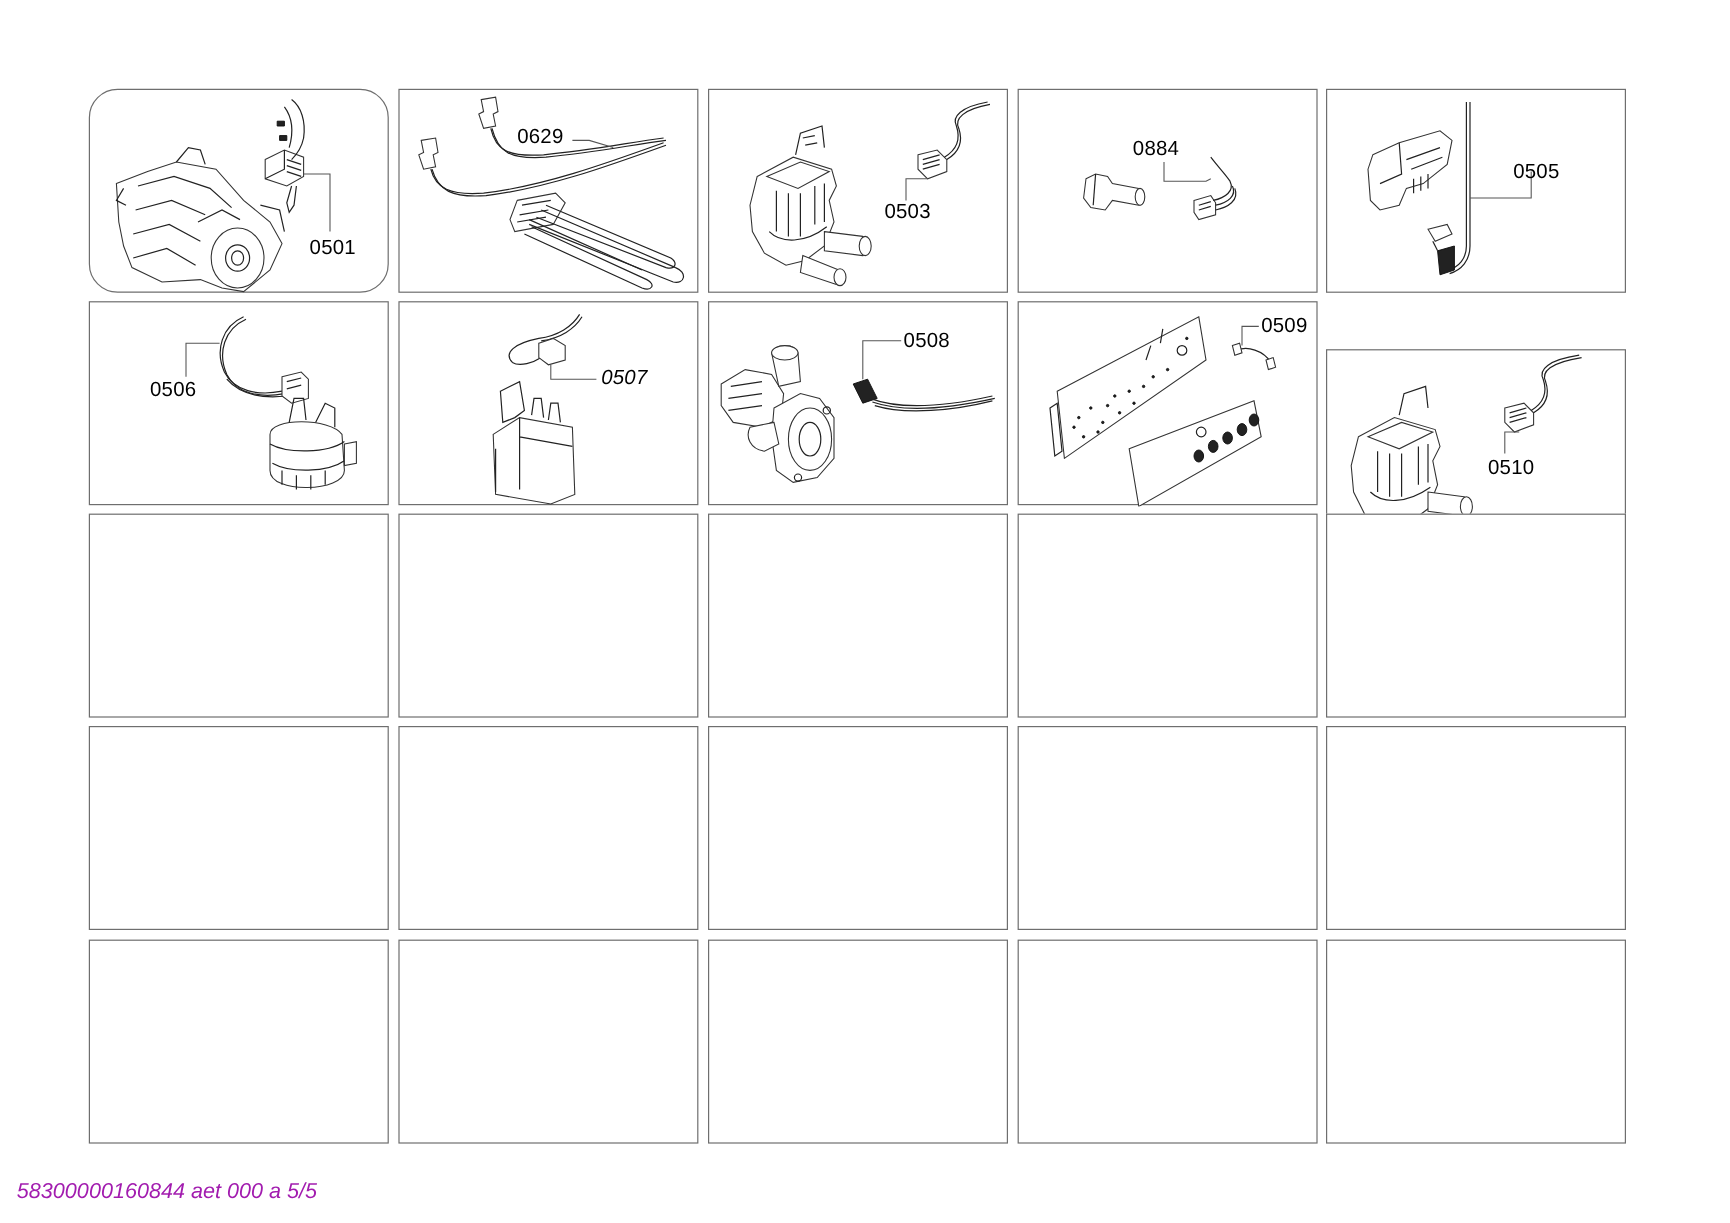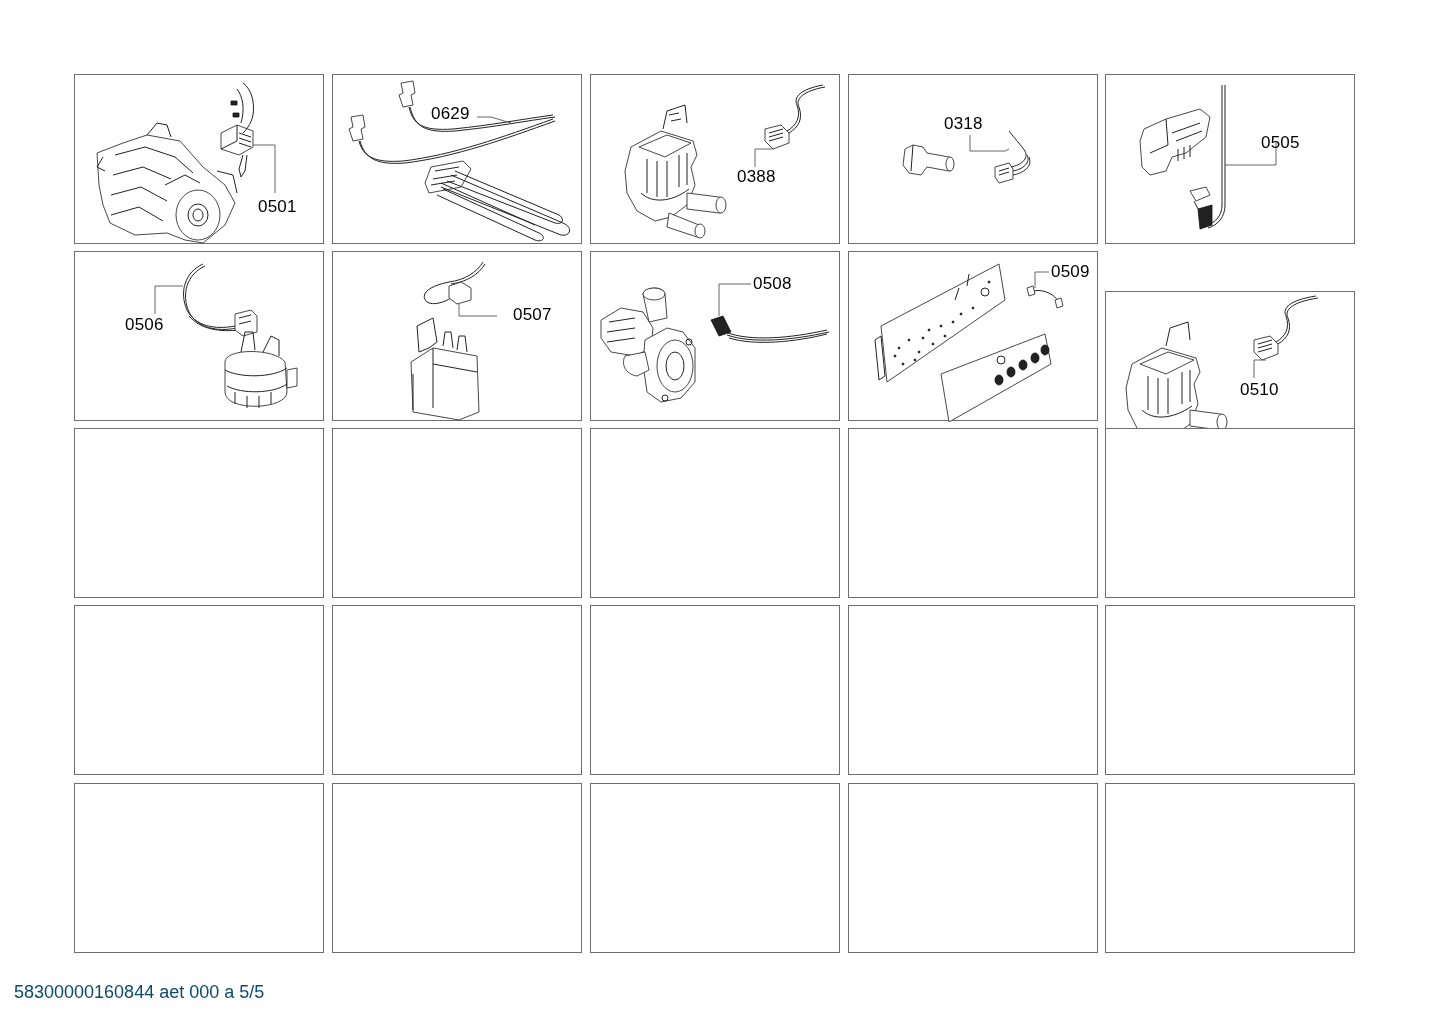--- a/index.html
+++ b/index.html
@@ -1,29 +1,29 @@
 <!DOCTYPE html>
 <html><head>
 <meta charset="utf-8">
 <style>
   html,body{margin:0;padding:0;background:#ffffff;}
   body{width:1442px;height:1019px;position:relative;overflow:hidden;font-family:"Liberation Sans",sans-serif;color:#000;}
   .cell{position:absolute;width:250px;height:170px;border:1px solid #6e6e6e;box-sizing:border-box;background:#fff;}
   .cell svg{position:absolute;left:0;top:0;width:250px;height:170px;}
   .label{position:absolute;font-size:17px;line-height:17px;color:#000;letter-spacing:0.2px;}
-  .footer{position:absolute;left:14px;top:982px;font-size:18px;line-height:20px;color:#0c4a6e;}
+  .footer{position:absolute;left:14px;top:982px;font-size:18px;line-height:20px;color:#a21caf;font-style:italic;}
   .ln{fill:none;stroke:#222;stroke-width:1;}
   .ld{fill:none;stroke:#555;stroke-width:0.9;}
   .lg{fill:#fff;stroke:#333;stroke-width:0.9;}
   .dk{fill:#222;stroke:#111;stroke-width:0.8;}
 </style>
 </head>
 <body>
 
-<div class="cell" style="left:74px;top:74px;">
+<div class="cell" style="left:74px;top:74px;border-radius:24px;">
   <svg viewBox="0 0 250 170">
 
     <path class="lg" d="M22 78 L48 68 L72 60 L105 66 L128 92 L150 110 L160 128 L150 150 L128 168 L110 165 L92 158 L60 160 L35 148 L28 130 L24 110 Z"></path>
     <path class="ln" d="M40 80 L70 72 L100 82 L118 98"></path>
     <path class="ln" d="M38 100 L68 92 L96 104"></path>
     <path class="ln" d="M36 120 L66 112 L92 126"></path>
     <path class="ln" d="M36 140 L64 132 L88 146"></path>
     <ellipse class="lg" cx="123" cy="140" rx="22" ry="25"></ellipse>
     <ellipse class="ln" cx="123" cy="140" rx="10" ry="11"></ellipse>
     <ellipse class="ln" cx="123" cy="140" rx="5" ry="6"></ellipse>
@@ -85,38 +85,38 @@
     <path class="lg" d="M78 138 L108 150 C116 152 114 164 106 162 L76 152 Z"></path>
     <ellipse class="lg" cx="109" cy="156" rx="5" ry="7"></ellipse>
 
     <path class="lg" d="M174 54 L190 50 L198 58 L198 68 L182 74 L174 66 Z"></path>
     <path class="ln" d="M178 58 L192 54 M178 62 L192 58 M178 66 L192 62"></path>
     <path class="ln" d="M196 56 C206 50 210 42 206 30 C202 22 210 14 232 10"></path>
     <path class="ln" d="M198 58 C208 52 212 44 208 32 C204 24 212 16 234 12"></path>
 
     <path class="ld" d="M182 74 L164 74 L164 92"></path>
   </svg>
-  <span class="label" style="left:146px;top:93px;">0388</span>
+  <span class="label" style="left:146px;top:93px;">0503</span>
 </div>
 
 <div class="cell" style="left:848px;top:74px;">
   <svg viewBox="0 0 250 170">
     <path class="lg" d="M56 74 L64 70 L74 72 L78 78 L100 82 C106 84 106 96 100 96 L78 92 L72 100 L60 98 L54 90 Z"></path>
     <ellipse class="lg" cx="101" cy="89" rx="4" ry="7"></ellipse>
     <path class="ln" d="M64 70 L62 96"></path>
 
     <path class="lg" d="M146 92 L160 88 L164 94 L164 104 L150 108 L146 102 Z"></path>
     <path class="ln" d="M150 96 L160 93 M150 100 L160 97"></path>
     <path class="ln" d="M162 92 C172 90 180 84 176 76 C172 70 166 64 160 56"></path>
     <path class="ln" d="M164 96 C174 94 182 88 178 80"></path>
     <path class="ln" d="M164 100 C174 98 184 92 180 82"></path>
 
     <path class="ld" d="M121 60 L121 76 L156 76 L160 74"></path>
   </svg>
-  <span class="label" style="left:95px;top:40px;">0318</span>
+  <span class="label" style="left:95px;top:40px;">0884</span>
 </div>
 
 <div class="cell" style="left:1105px;top:74px;">
   <svg viewBox="0 0 250 170">
     <path class="lg" d="M38 54 L60 44 L94 34 L104 42 L100 62 L80 78 L66 82 L60 96 L44 100 L36 92 L34 66 Z"></path>
     <path class="ln" d="M60 44 L62 70 L44 78"></path>
     <path class="ln" d="M66 58 L94 48 M70 66 L96 56"></path>
     <path class="ln" d="M72 74 L72 86 M78 72 L78 84 M84 70 L84 82"></path>
 
     <path class="ln" d="M116 10 L116 130 C116 140 110 148 100 150"></path>
@@ -160,21 +160,21 @@
     <path class="lg" d="M116 34 L128 30 L138 36 L138 48 L124 52 L116 46 Z"></path>
     <path class="ld" d="M126 52 L126 64 L164 64"></path>
 
     <path class="lg" d="M78 110 L100 96 L144 104 L146 160 L126 168 L80 160 Z"></path>
     <path class="ln" d="M100 96 L100 156 M100 112 L144 120"></path>
     <path class="ln" d="M84 74 L100 66 L104 90 L96 96 L86 100 Z"></path>
     <path class="ln" d="M110 94 L112 80 L118 80 L120 96"></path>
     <path class="ln" d="M124 98 L126 84 L132 84 L134 100"></path>
     <path class="ln" d="M80 122 L80 158"></path>
   </svg>
-  <span class="label" style="left:180px;top:54px;">0507</span>
+  <span class="label" style="left:168px;top:54px;font-style:italic;">0507</span>
 </div>
 
 <div class="cell" style="left:590px;top:251px;text-align:right;">
   <svg viewBox="0 0 250 170">
     <path class="lg" d="M10 68 L30 56 L52 60 L62 76 L60 96 L44 104 L20 100 L10 86 Z"></path>
     <path class="ln" d="M18 70 L44 66 M16 80 L44 76 M16 90 L44 86"></path>
     <path class="lg" d="M52 42 C56 34 72 34 74 42 L76 66 L58 70 Z"></path>
     <ellipse class="lg" cx="63" cy="42" rx="11" ry="6"></ellipse>
     <path class="lg" d="M54 88 L76 76 L92 80 L104 96 L104 130 L90 146 L70 150 L56 140 L52 112 Z"></path>
     <ellipse class="lg" cx="84" cy="114" rx="18" ry="26"></ellipse>

